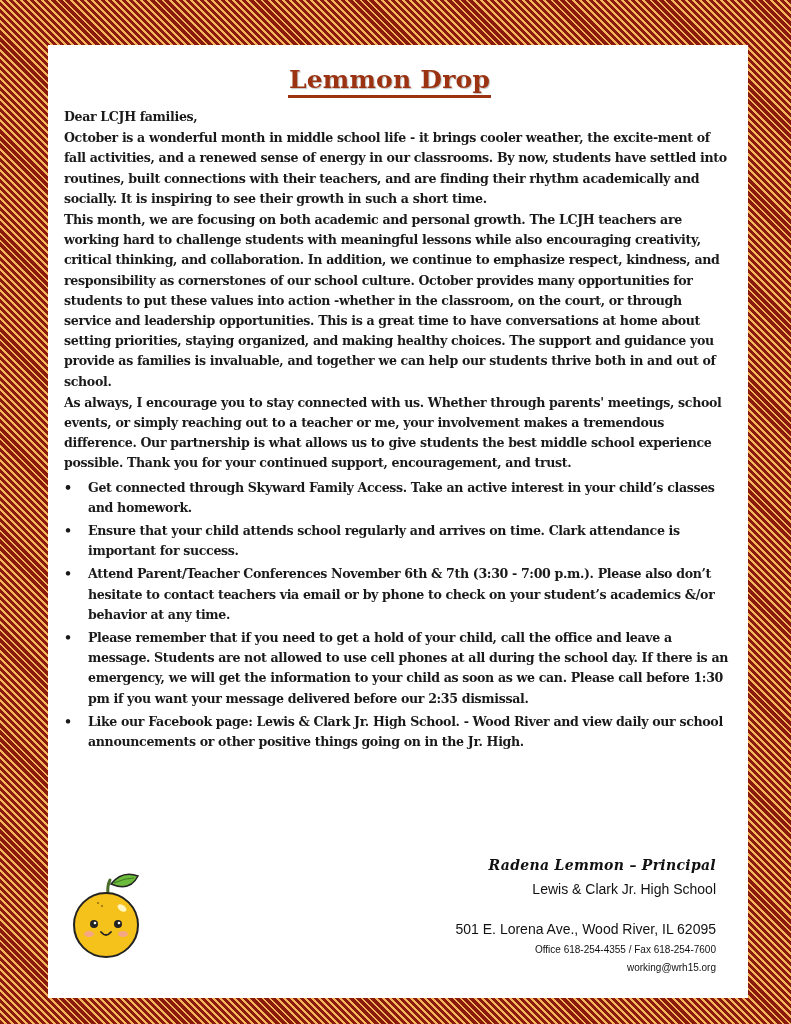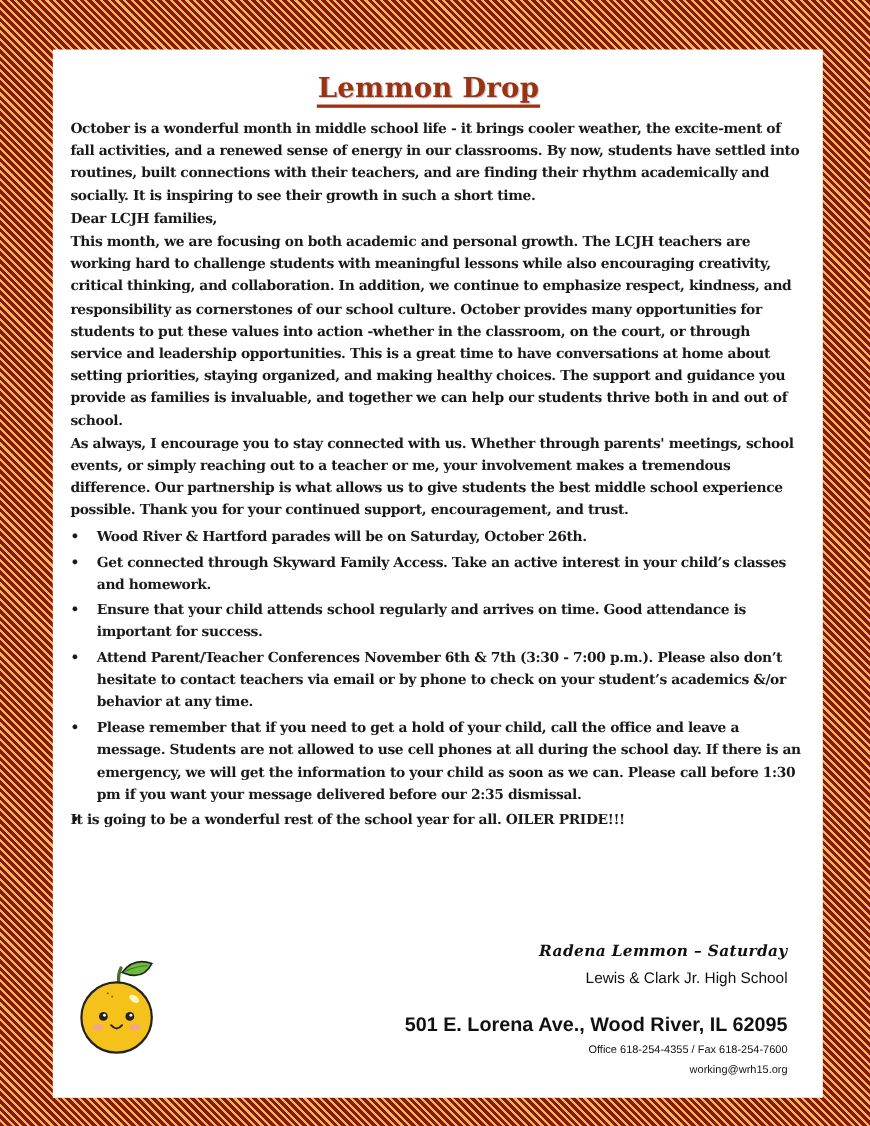--- a/index.html
+++ b/index.html
@@ -33,66 +33,65 @@
   .closing { margin-top: 1px; }
   .sig {
     position: absolute; right: 32px; top: 812px; text-align: right;
     font-family: "Liberation Sans", sans-serif; color: #111;
   }
   .sig .name {
     font-family: "DejaVu Serif", serif; font-style: italic; font-size: 14px;
     font-weight: bold; margin-bottom: 8px; letter-spacing: 0.3px;
   }
   .sig .school { font-size: 14px; margin-bottom: 24px; }
-  .sig .addr { font-size: 18px; margin-bottom: 7px; font-weight: bold; }
+  .sig .addr { font-size: 14px; margin-bottom: 7px; }
   .sig .phone { font-size: 10px; margin-bottom: 7px; }
   .sig .email { font-size: 10px; }
   .logo { position: absolute; left: 22px; top: 827px; width: 80px; height: 90px; }
 </style>
 </head>
 <body>
 
 <div class="page">
   <div class="title">
     <span>Lemmon Drop</span>
   </div>
 
   <div class="body">
+    <p>Dear LCJH families,</p>
     <p>October is a wonderful month in middle school life - it brings cooler weather, the excite-ment of fall activities, and a renewed sense of energy in our classrooms. By now, students have settled into routines, built connections with their teachers, and are finding their rhythm academically and socially. It is inspiring to see their growth in such a short time.</p>
-    <p>Dear LCJH families,</p>
     <p>This month, we are focusing on both academic and personal growth. The LCJH teachers are working hard to challenge students with meaningful lessons while also encouraging creativity, critical thinking, and collaboration. In addition, we continue to emphasize respect, kindness, and responsibility as cornerstones of our school culture. October provides many opportunities for students to put these values into action -whether in the classroom, on the court, or through service and leadership opportunities. This is a great time to have conversations at home about setting priorities, staying organized, and making healthy choices. The support and guidance you provide as families is invaluable, and together we can help our students thrive both in and out of school.</p>
     <p style="margin-bottom:4px">As always, I encourage you to stay connected with us. Whether through parents' meetings, school events, or simply reaching out to a teacher or me, your involvement makes a tremendous difference. Our partnership is what allows us to give students the best middle school experience possible. Thank you for your continued support, encouragement, and trust.</p>
     <ul>
-      <li><span class="bullet">•</span><span>Wood River &amp; Hartford parades will be on Saturday, October 26th.</span></li>
+      <li><span class="bullet">•</span></li>
       <li><span class="bullet">•</span><span>Get connected through Skyward Family Access. Take an active interest in your child’s classes and homework.</span></li>
-      <li><span class="bullet">•</span><span>Ensure that your child attends school regularly and arrives on time. Good attendance is important for success.</span></li>
+      <li><span class="bullet">•</span><span>Ensure that your child attends school regularly and arrives on time. Clark attendance is important for success.</span></li>
       <li><span class="bullet">•</span><span>Attend Parent/Teacher Conferences November 6th &amp; 7th (3:30 - 7:00 p.m.).  Please also don’t hesitate to contact teachers via email or by phone to check on your student’s academics &amp;/or behavior at any time.</span></li>
       <li><span class="bullet">•</span><span>Please remember that if you need to get a hold of your child, call the office and leave a message.  Students are not allowed to use cell phones at all during the school day.  If there is an emergency, we will get the information to your child as soon as we can. Please call before 1:30 pm if you want your message delivered before our 2:35 dismissal.</span></li>
-      <li><span class="bullet">•</span></li>
+      <li><span class="bullet">•</span><span>Like our Facebook page: Lewis &amp; Clark Jr. High School. - Wood River and view daily our school announcements or other positive things going on in the Jr. High.</span></li>
     </ul>
-    <p class="closing">It is going to be a wonderful rest of the school year for all.  OILER PRIDE!!!</p>
   </div>
 
   <svg class="logo" viewBox="0 0 80 90">
     <path d="M38 22 Q37 14 40 8" stroke="#4a6b2a" stroke-width="3" fill="none" stroke-linecap="round"></path>
     <path d="M41 12 Q52 -2 68 4 Q60 20 41 12 Z" fill="#6dbb3c" stroke="#222" stroke-width="1.5"></path>
     <path d="M44 11 Q55 6 64 6" stroke="#3d7a1f" stroke-width="1" fill="none"></path>
     <circle cx="36" cy="53" r="32" fill="#f5c21b" stroke="#222" stroke-width="2"></circle>
     <ellipse cx="52" cy="36" rx="5" ry="3" fill="#fff6c0" transform="rotate(35 52 36)"></ellipse>
     <circle cx="28" cy="31" r="1" fill="#8a6a10"></circle>
     <circle cx="32" cy="34" r="1" fill="#8a6a10"></circle>
     <circle cx="24" cy="52" r="4" fill="#222"></circle>
     <circle cx="25" cy="51" r="1.3" fill="#fff"></circle>
     <circle cx="48" cy="52" r="4" fill="#222"></circle>
     <circle cx="49" cy="51" r="1.3" fill="#fff"></circle>
     <ellipse cx="19" cy="62" rx="5" ry="3" fill="#f5a0a0" opacity="0.8"></ellipse>
     <ellipse cx="53" cy="62" rx="5" ry="3" fill="#f5a0a0" opacity="0.8"></ellipse>
     <path d="M31 60 Q36 66 41 60" stroke="#222" stroke-width="1.8" fill="none" stroke-linecap="round"></path>
   </svg>
 
   <div class="sig">
-    <div class="name">Radena Lemmon – Saturday</div>
+    <div class="name">Radena Lemmon – Principal</div>
     <div class="school">Lewis &amp; Clark Jr. High School</div>
     <div class="addr">501 E. Lorena Ave., Wood River, IL 62095</div>
     <div class="phone">Office 618-254-4355 / Fax 618-254-7600</div>
     <div class="email">working@wrh15.org</div>
   </div>
 </div>
 
 </body></html>

